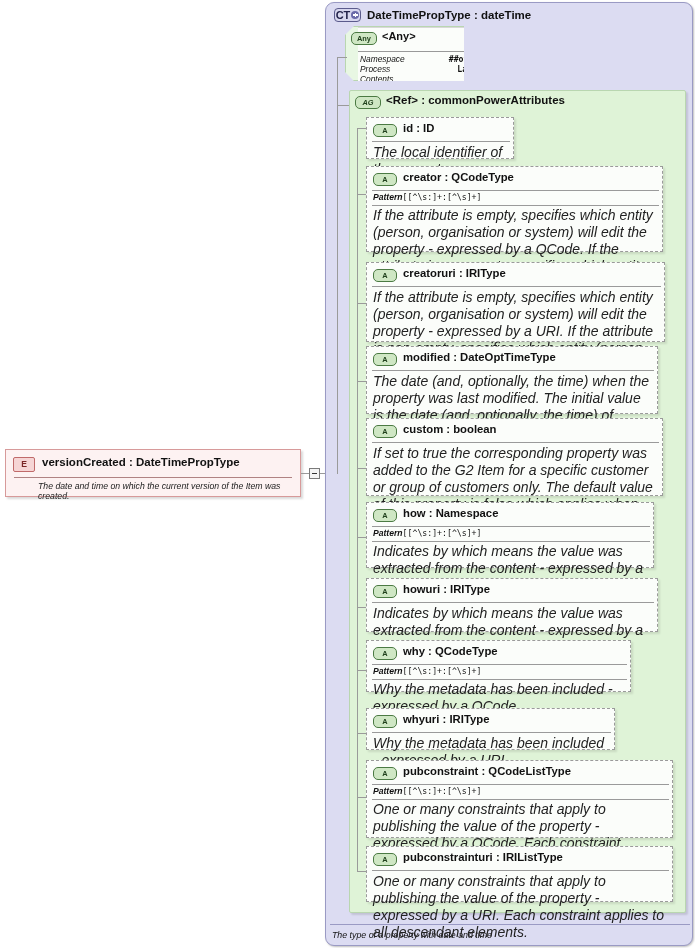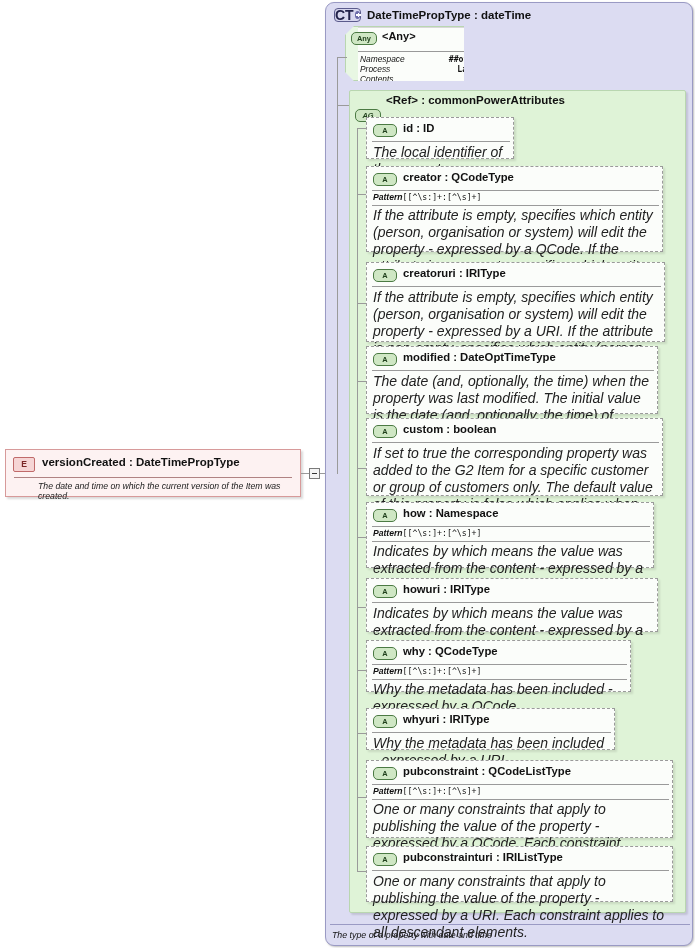--- a/index.html
+++ b/index.html
@@ -23,21 +23,21 @@
     box-sizing:border-box;
   }
   .ct-head{position:absolute;left:8px;top:5px;display:flex;align-items:center;gap:6px;}
   .badge{
     display:inline-flex;align-items:center;justify-content:center;
     border-radius:5px;box-sizing:border-box;
     font-weight:bold;line-height:1;
   }
   .badge-ct{
     width:27px;height:14px;background:#d7d7ee;border:1.2px solid #5b5b8c;
-    font-size:14px;color:#22224a;border-radius:4px;gap:1px;
+    font-size:11px;color:#22224a;border-radius:4px;gap:1px;
   }
   .plusdot{
     display:inline-block;width:8px;height:8px;border-radius:50%;
     background:#6a6aa8;position:relative;
   }
   .plusdot:before,.plusdot:after{
     content:"";position:absolute;background:#fff;
   }
   .plusdot:before{left:1.6px;top:3.4px;width:4.8px;height:1.2px;}
   .plusdot:after{top:1.6px;left:3.4px;height:4.8px;width:1.2px;}
@@ -76,21 +76,21 @@
 
   
   .ag-box{
     position:absolute;left:349px;top:90px;width:337px;height:823px;
     background:#dff3d7;border:1px solid #b9d6b0;
     border-radius:2px;
     box-sizing:border-box;
     box-shadow:2px 2px 2px rgba(0,0,0,.12);
   }
   .badge-ag{
-    position:absolute;left:5px;top:18px;width:26px;height:13px;
+    position:absolute;left:5px;top:5px;width:26px;height:13px;
     background:#cfe7c4;border:1.2px solid #4b7a43;border-radius:5px;
     font-size:7.4px;color:#20401c;font-weight:bold;font-style:italic;
   }
   .ag-title{position:absolute;left:36px;top:3px;font-size:11.5px;font-weight:bold;color:#111;}
 
   
   .attr{
     position:absolute;
     background:#fbfdfa;
     border:1.3px dashed #9a9a9a;

